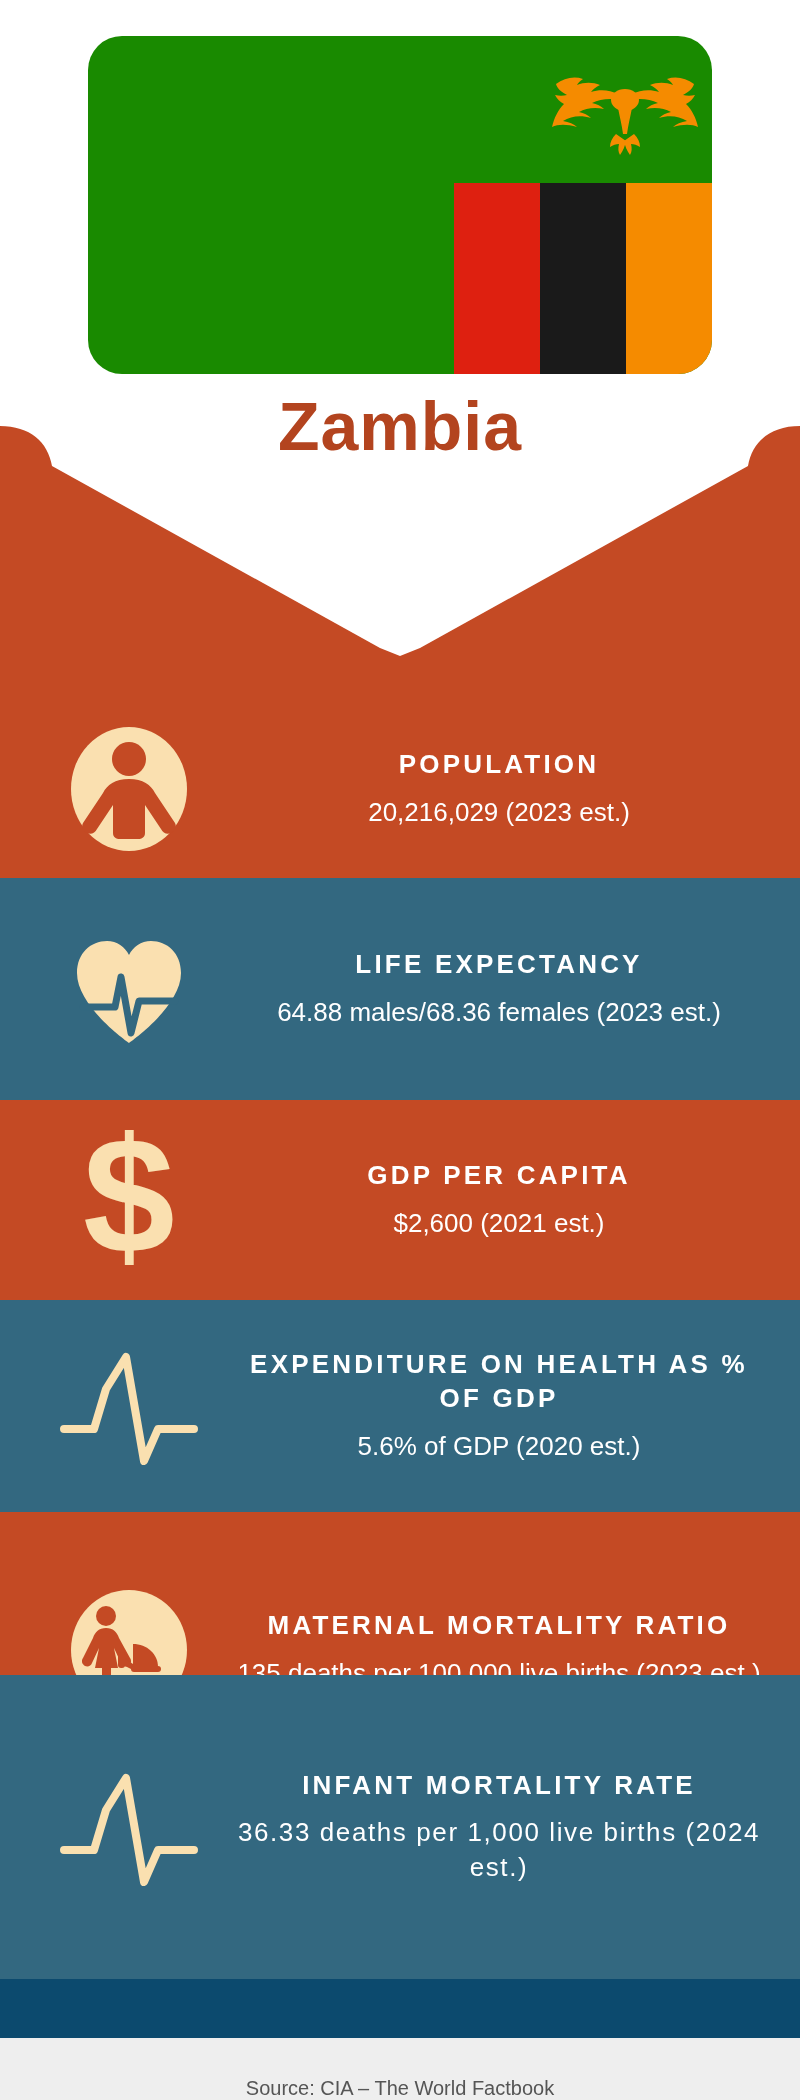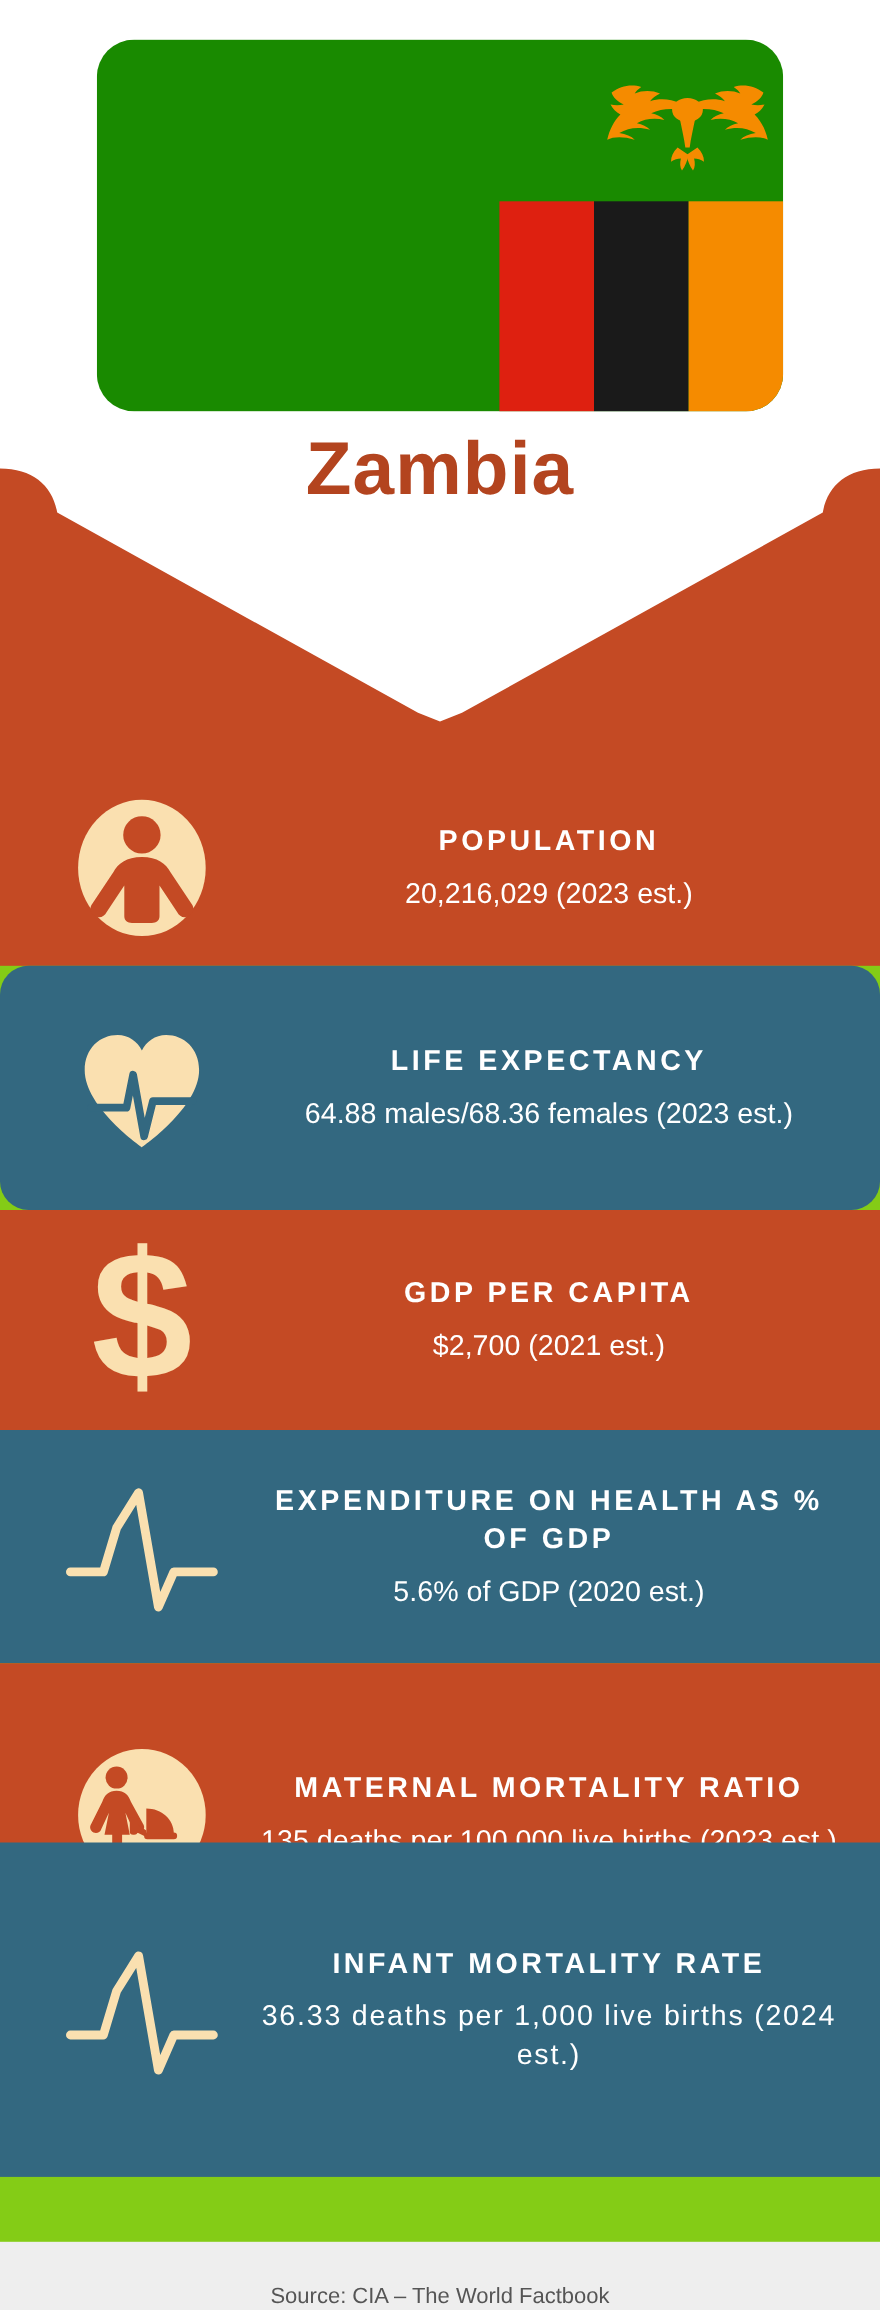--- a/index.html
+++ b/index.html
@@ -9,21 +9,21 @@
     height: 2100px;
     background: #ffffff;
     font-family: "Liberation Sans", sans-serif;
   }
 
   #infographic {
     position: relative;
     width: 800px;
     height: 2100px;
     overflow: hidden;
-    background: #84cc16;
+    background: #0c4a6e;
   }
 
   
   .header {
     position: relative;
     width: 800px;
     height: 730px;
     background: #ffffff;
   }
 
@@ -218,21 +218,21 @@
                    C102 112 106 114 110 112 C114 110 116 106 114 102
                    L94 72 C90 64 82 58 68 58 Z" fill="#c44a24"></path>
         </svg>
       </div>
       <div class="text-cell">
         <div class="stat-label">POPULATION</div>
         <div class="stat-value">20,216,029 (2023 est.)</div>
       </div>
     </div>
 
-    <div class="row blue" style="top:878px;height:222px;border-radius:26px;">
+    <div class="row blue" style="top:878px;height:222px;">
       <div class="icon-cell">
         <svg width="136" height="136" viewBox="0 0 136 136">
           <path d="M68 122 C68 122 16 86 16 52 C16 32 30 20 46 20
                    C56 20 64 26 68 34 C72 26 80 20 90 20
                    C106 20 120 32 120 52 C120 86 68 122 68 122 Z" class="cream"></path>
           <polyline points="22,86 54,86 60,56 70,112 78,80 92,80 114,80" stroke="#336880" stroke-width="7" fill="none" stroke-linecap="round" stroke-linejoin="round"></polyline>
         </svg>
       </div>
       <div class="text-cell">
         <div class="stat-label">LIFE EXPECTANCY</div>
@@ -241,21 +241,21 @@
     </div>
 
     <div class="row rust" style="top:1100px;height:200px;">
       <div class="icon-cell">
         <svg width="130" height="150" viewBox="0 0 130 150">
           <text x="65" y="128" text-anchor="middle" font-family="Liberation Sans, sans-serif" font-size="165" font-weight="bold" class="cream">$</text>
         </svg>
       </div>
       <div class="text-cell">
         <div class="stat-label">GDP PER CAPITA</div>
-        <div class="stat-value">$2,700 (2021 est.)</div>
+        <div class="stat-value">$2,600 (2021 est.)</div>
       </div>
     </div>
 
     <div class="row blue" style="top:1300px;height:212px;">
       <div class="icon-cell">
         <svg width="150" height="130" viewBox="0 0 150 130">
           <polyline points="10,88 40,88 52,48 72,16 90,120 104,88 140,88" class="cream-stroke" stroke-width="8" stroke-linecap="round" stroke-linejoin="round"></polyline>
         </svg>
       </div>
       <div class="text-cell">

